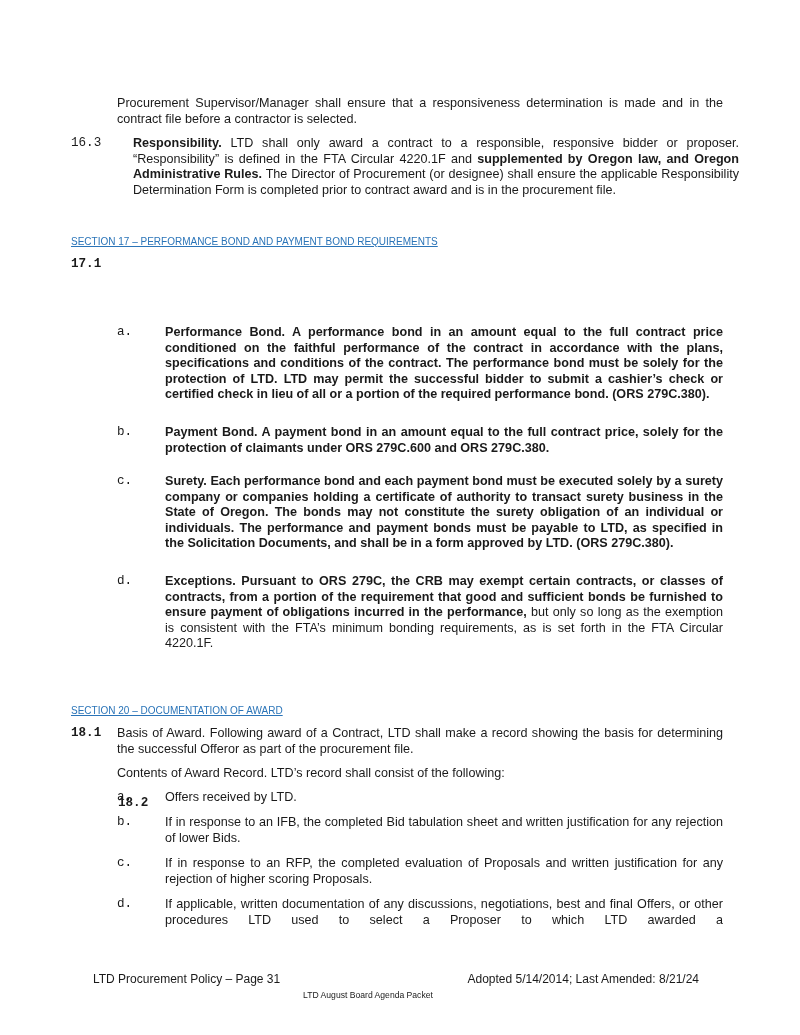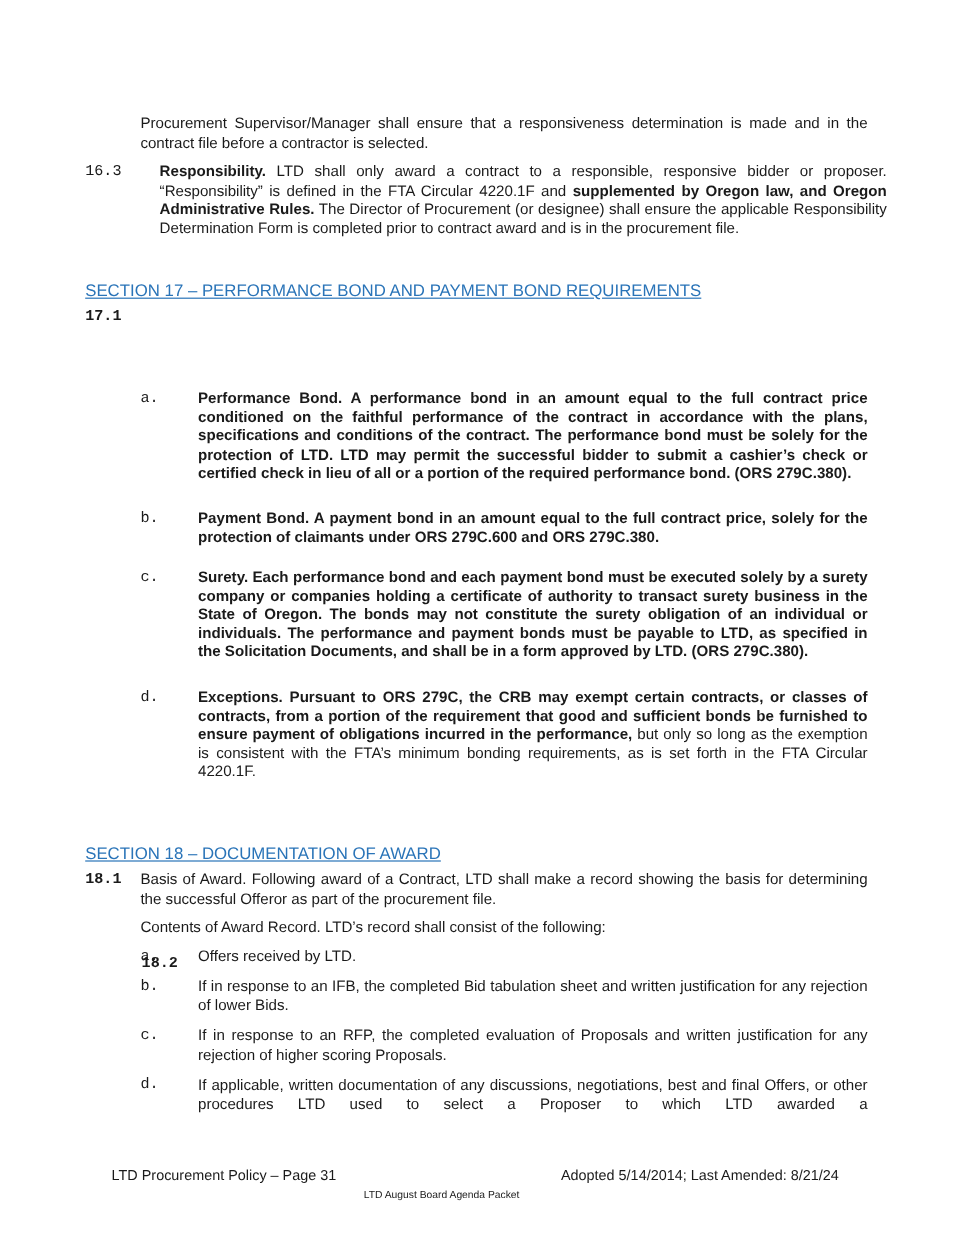--- a/index.html
+++ b/index.html
@@ -2,21 +2,21 @@
 <html><head>
 <meta charset="utf-8">
 <style>
   html, body { margin: 0; padding: 0; background: #ffffff; }
   body { width: 800px; height: 1035px; position: relative; overflow: hidden;
          font-family: "Liberation Sans", sans-serif; color: #1a1a1a; }
   .page { position: absolute; left: 0; top: 0; width: 800px; height: 1035px; }
   .p { position: absolute; font-size: 12.6px; line-height: 15.6px; text-align: justify; }
   .num { position: absolute; font-size: 12.6px; line-height: 15.6px; font-family: Liberation Mono, monospace; }
   .b { font-weight: bold; }
-  .heading { position: absolute; left: 71px; font-size: 14px; line-height: 16px;
+  .heading { position: absolute; left: 71px; font-size: 10px; line-height: 16px;
              color: #2a74b8; text-decoration: underline; text-underline-offset: 1px; white-space: nowrap; }
   .last-line-justify { text-align-last: justify; }
   .footer-left { position: absolute; left: 71px; top: 972px; font-size: 12px; white-space: nowrap; margin-left: 22px; }
   .footer-right { position: absolute; right: 101px; top: 972px; font-size: 12px; white-space: nowrap; }
   .packet { position: absolute; left: 0; width: 736px; text-align: center; font-size: 8.6px; line-height: 10px; }
   .packet .gap { display: inline-block; width: 14px; }
 </style>
 </head>
 <body>
 
@@ -40,21 +40,21 @@
   <div class="p b" style="left:165px; top:425px; width:558px;">Payment Bond. A payment bond in an amount equal to the full contract price, solely for the protection of claimants under ORS 279C.600 and ORS 279C.380.</div>
 
   <div class="num" style="left:117px; top:474px;">c.</div>
   <div class="p b" style="left:165px; top:474px; width:558px;">Surety. Each performance bond and each payment bond must be executed solely by a surety company or companies holding a certificate of authority to transact surety business in the State of Oregon. The bonds may not constitute the surety obligation of an individual or individuals. The performance and payment bonds must be payable to LTD, as specified in the Solicitation Documents, and shall be in a form approved by LTD. (ORS 279C.380).</div>
 
   <div class="num" style="left:117px; top:574px;">d.</div>
   <div class="p" style="left:165px; top:574px; width:558px;">
     <span class="b">Exceptions. Pursuant to ORS 279C, the CRB may exempt certain contracts, or classes of contracts, from a portion of the requirement that good and sufficient bonds be furnished to ensure payment of obligations incurred in the performance,</span><span> but only so long as the exemption is consistent with the FTA’s minimum bonding requirements, as is set forth in the FTA Circular 4220.1F.</span>
   </div>
 
-  <div class="heading" style="top:703px;">SECTION 18 – DOCUMENTATION OF AWARD</div>
+  <div class="heading" style="top:703px;">SECTION 20 – DOCUMENTATION OF AWARD</div>
 
   <div class="num b" style="left:71px; top:726px;">18.1</div>
   <div class="p" style="left:117px; top:726px; width:606px;">Basis of Award. Following award of a Contract, LTD shall make a record showing the basis for determining the successful Offeror as part of the procurement file.</div>
 
   <div class="num b" style="left:71px; top:796px;margin-left:47px;">18.2</div>
   <div class="p" style="left:117px; top:766px; width:606px;">Contents of Award Record. LTD’s record shall consist of the following:</div>
 
   <div class="num" style="left:117px; top:790px;">a.</div>
   <div class="p" style="left:165px; top:790px; width:558px;">Offers received by LTD.</div>
 

